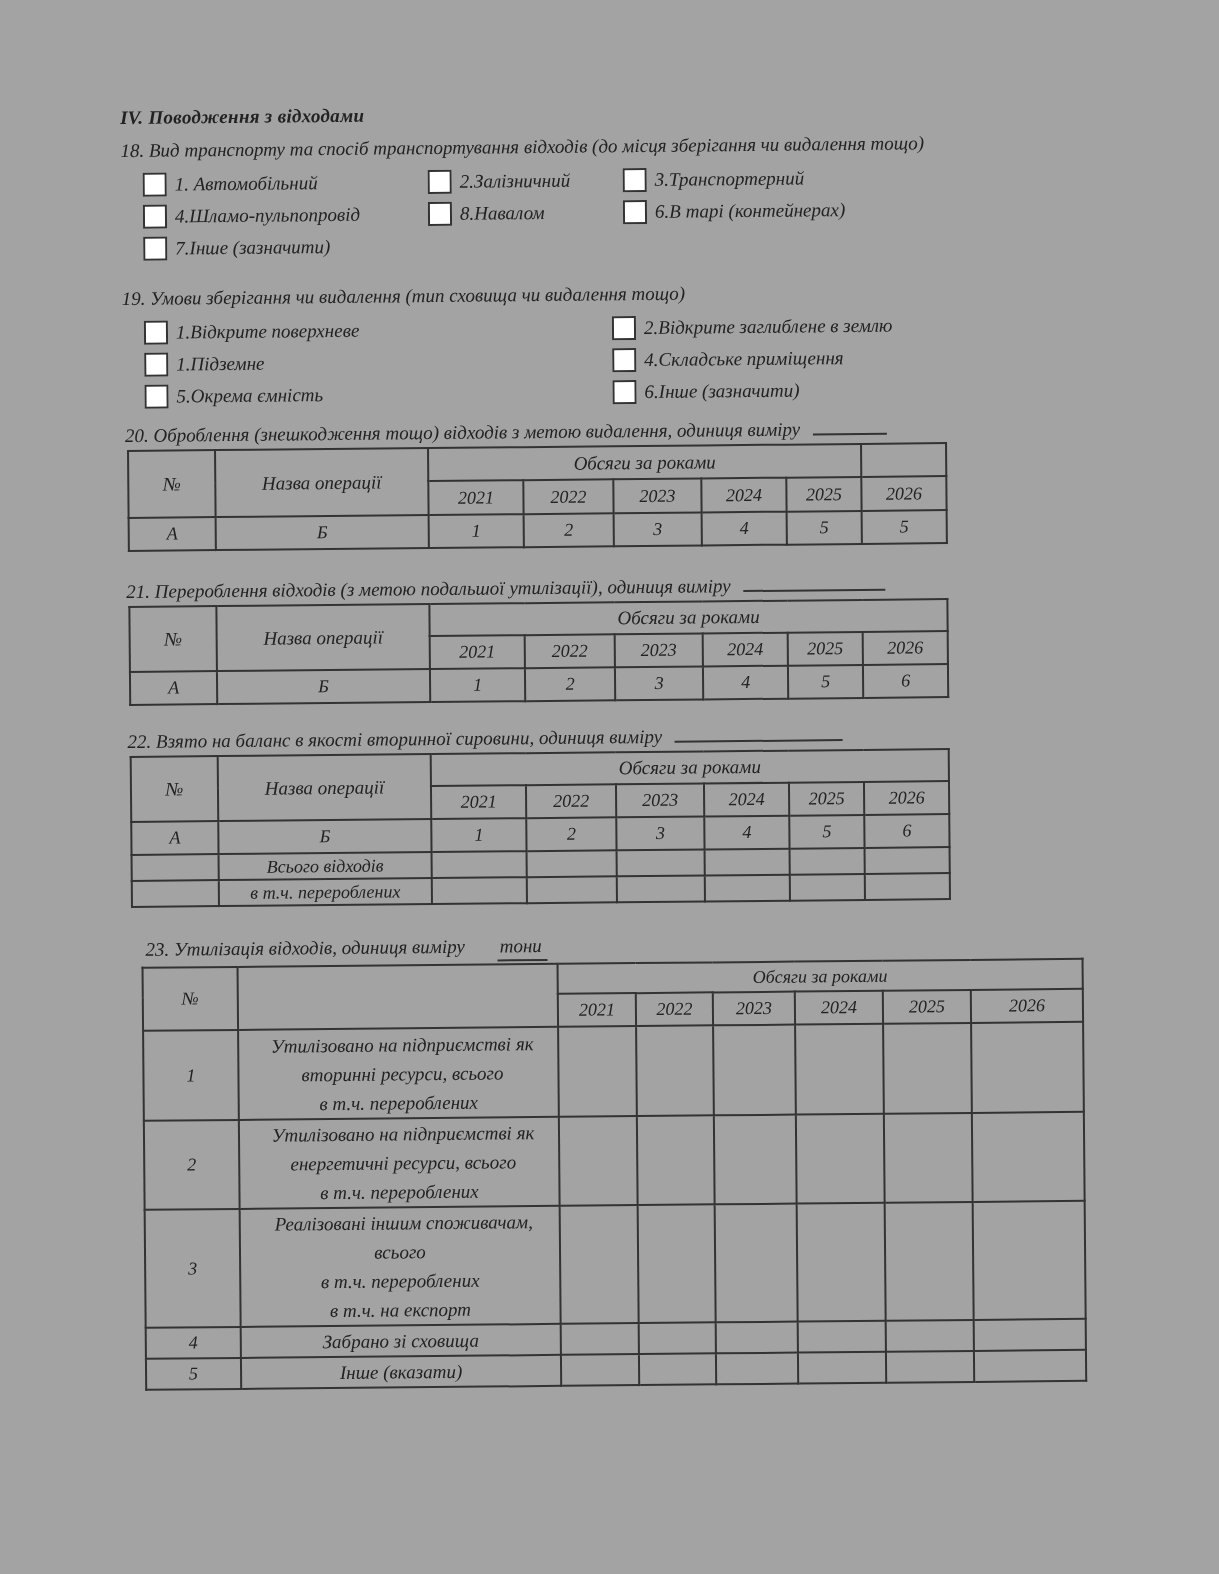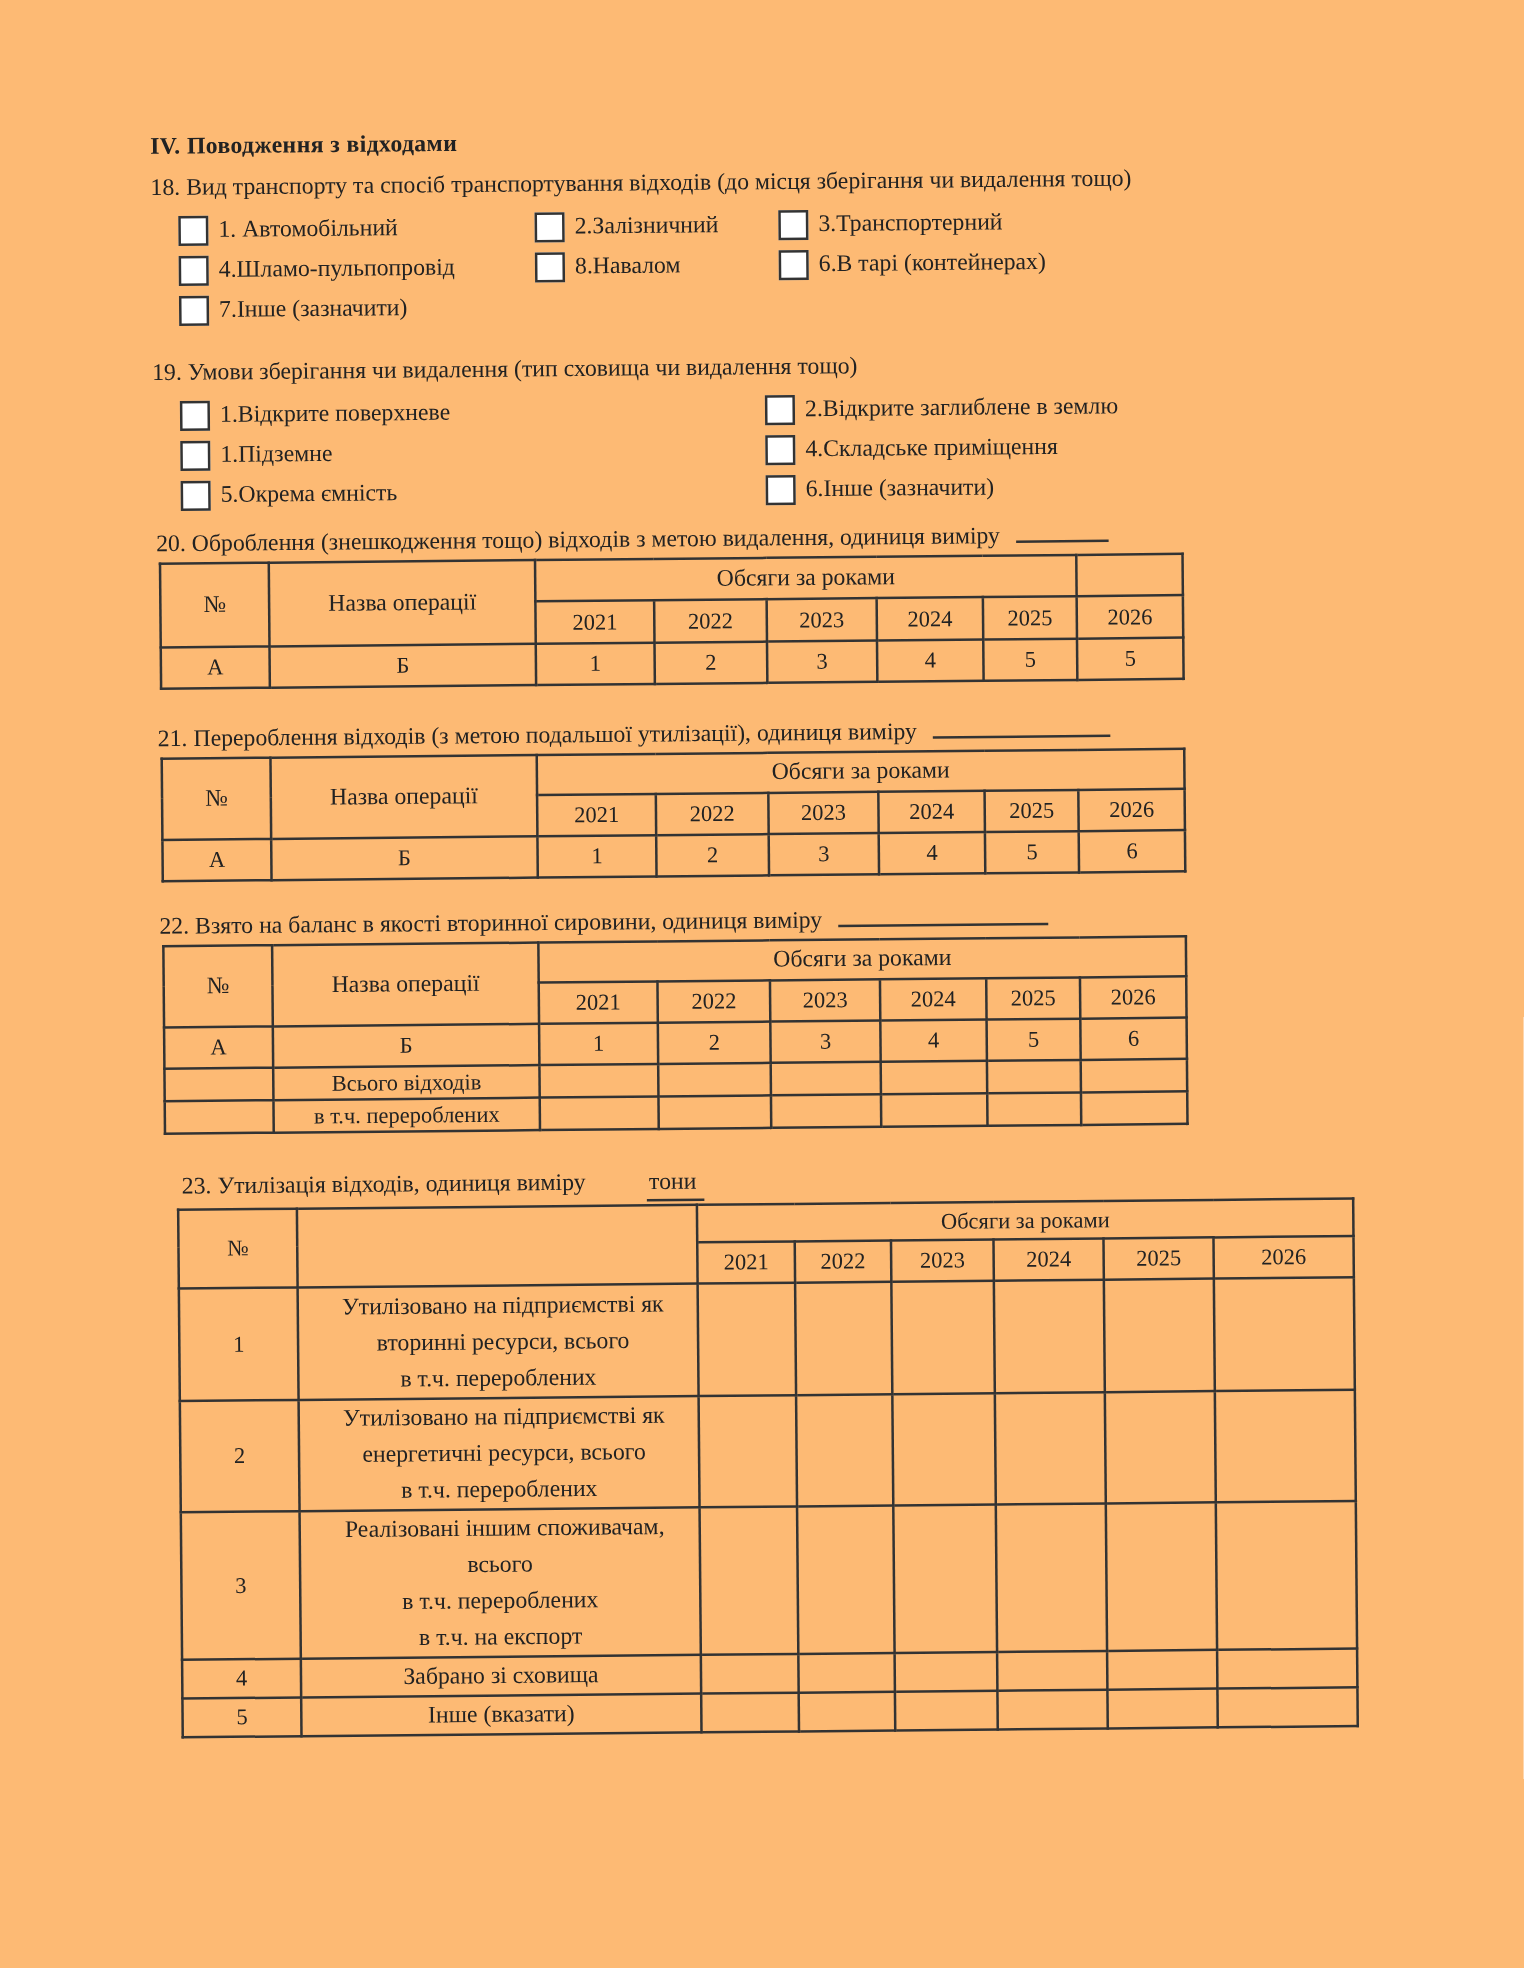--- a/index.html
+++ b/index.html
@@ -1,18 +1,18 @@
 <!DOCTYPE html>
 <html lang="uk"><head>
 <meta charset="utf-8">
 <style>
   html,body{margin:0;padding:0;background:#ffffff;}
   .page{
-    position:relative;width:1219px;height:1574px;background:#fdba74;overflow:hidden;
-    font-family:"Liberation Serif","DejaVu Serif",serif;color:#222;
+    position:relative;width:1219px;height:1574px;background:#a3a3a3;overflow:hidden;
+    font-family:"Liberation Serif","DejaVu Serif",serif;color:#222;font-style:italic;
   }
   .scan{
     position:absolute;left:120px;top:106px;width:1000px;
     transform:skew(0.5deg,-0.55deg);transform-origin:0 0;
   }
   .sec-title{font-size:19px;font-weight:bold;margin:0;line-height:24px;letter-spacing:.3px;}
   .q-label{font-size:19px;line-height:26px;margin:8px 0 0 0;}
   .cb-grid{display:grid;row-gap:1px;padding-left:22px;margin-top:5px;}
   .cb-grid-18{grid-template-columns:285px 195px auto;}
   .cb-grid-19{grid-template-columns:468px auto;}
@@ -21,21 +21,21 @@
   .q19-label{margin-top:22px;}
   .t-title{font-size:19px;line-height:24px;margin:0 0 2px 2px;}
   .t-title.m20{margin-top:12px;}
   .t-title.m21{margin-top:28px;}
   .t-title.m22{margin-top:24px;}
   .t-title.m23{margin-top:30px;margin-left:18px;}
   .blank{display:inline-block;border-bottom:2px solid #333;height:15px;vertical-align:baseline;margin-left:8px;}
   .blank-20{width:74px;}
   .blank-21{width:142px;}
   .blank-22{width:168px;}
-  .unit{display:inline-block;border-bottom:2px solid #333;margin-left:44px;padding:0 6px 1px 2px;font-size:19px;}
+  .unit{display:inline-block;border-bottom:2px solid #333;margin-left:28px;padding:0 6px 1px 2px;font-size:19px;}
   table.t{border-collapse:collapse;table-layout:fixed;margin-top:2px;}
   table.t td{border:2px solid #333;text-align:center;vertical-align:middle;font-size:18px;padding:0;overflow:hidden;}
   .t-main{margin-left:4px;width:820px;}
   .t-main td.hdr{font-size:19px;}
   .t23{margin-left:14px;width:940px;}
   tr.h30{height:30px;} tr.h31{height:31px;} tr.h32{height:32px;} tr.h33{height:33px;}
   tr.h34{height:34px;} tr.h26{height:26px;} tr.h88{height:88px;} tr.h90{height:90px;} tr.h116{height:116px;}
   td.desc{text-align:left;}
   .ln{font-size:19px;line-height:29px;padding-left:8px;}
   .ln.c{text-align:center;padding-left:0;}

